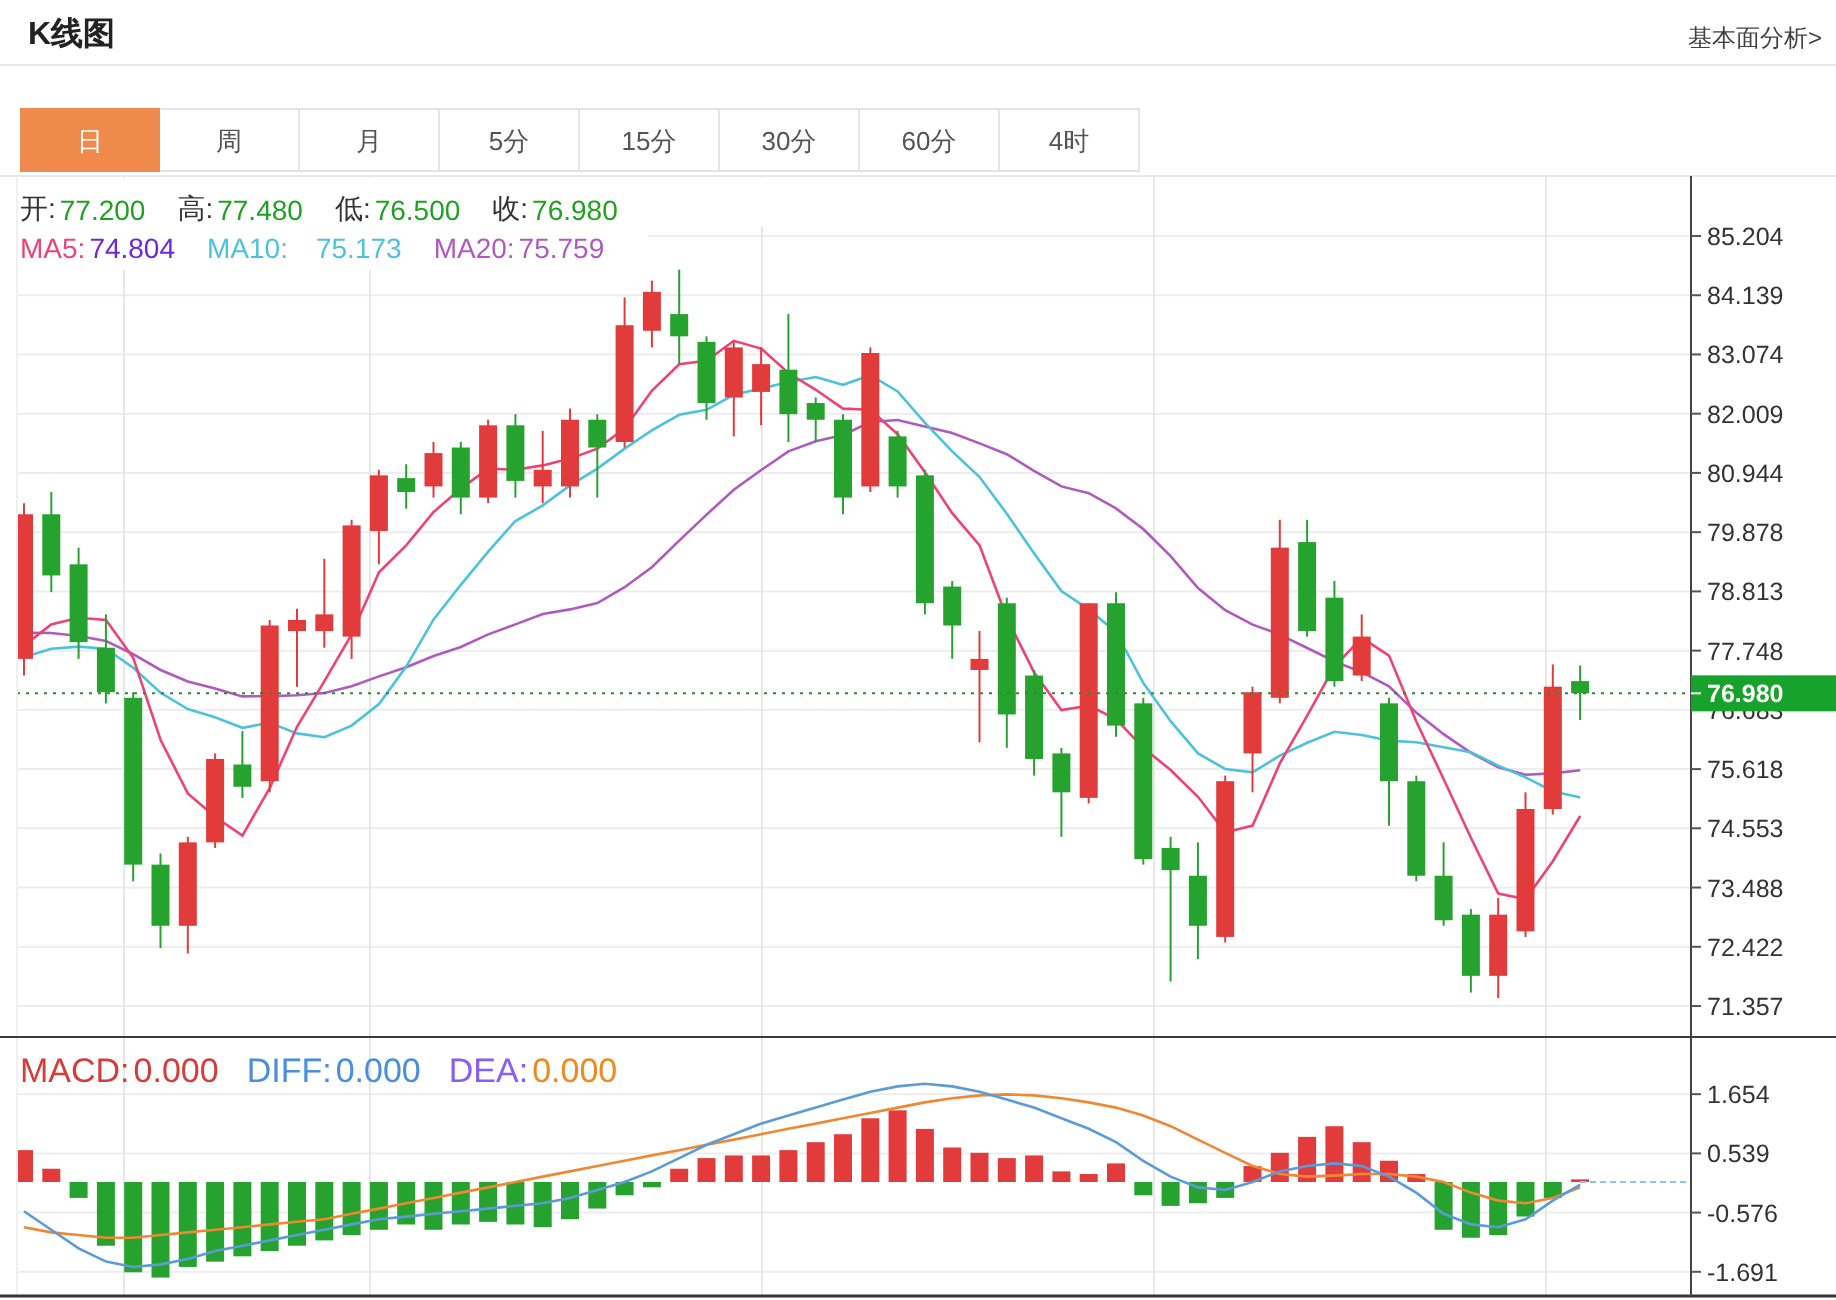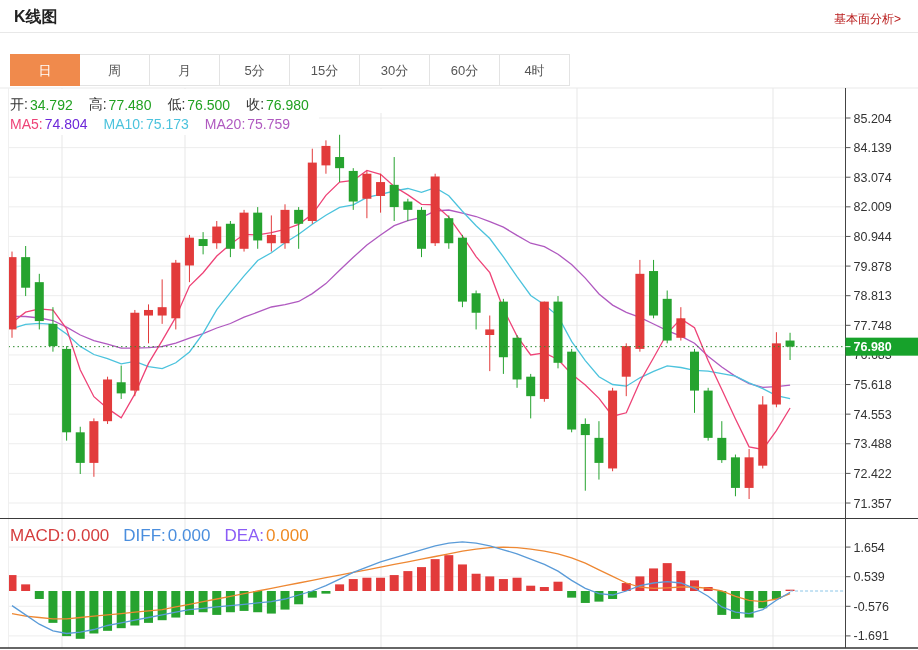--- a/index.html
+++ b/index.html
@@ -1,21 +1,21 @@
 <!DOCTYPE html>
 <html><head>
 <meta charset="utf-8">
 <style>
   html,body{margin:0;padding:0;width:918px;height:650px;background:#fff;overflow:hidden;
     font-family:"Liberation Sans","DejaVu Sans",sans-serif;-webkit-font-smoothing:antialiased;}
   #app{position:relative;width:830px;height:650px;}
   
   #header{position:absolute;left:0;top:0;width:918px;height:32px;border-bottom:1px solid #e8e8e8;}
   #page-title{position:absolute;left:14px;top:7px;font-size:16px;font-weight:bold;color:#222;}
-  #fundamental-link{position:absolute;right:17px;top:11px;font-size:12px;color:#b91c1c;cursor:pointer;text-decoration:none;}
+  #fundamental-link{position:absolute;right:7px;top:11px;font-size:12px;color:#404040;cursor:pointer;text-decoration:none;}
   
   #tabbar{position:absolute;left:10px;top:54px;display:flex;}
   .tab{width:70px;height:32px;line-height:32px;text-align:center;font-size:13px;color:#555;
     background:#fff;border:1px solid #e3e3e3;border-left:none;cursor:pointer;box-sizing:border-box;}
   .tab:first-child{border-left:1px solid #e3e3e3;}
   .tab.active{color:#fff;border-color:transparent;}
   
   #chart-wrap{position:absolute;left:0;top:86px;width:918px;height:564px;}
   #kline-svg{position:absolute;left:0;top:0;}
   .overlay-row{position:absolute;display:flex;align-items:center;font-size:14px;white-space:nowrap;background:#fff;padding:2px 6px 2px 0;}
@@ -324,21 +324,21 @@
         </g>
         <g>
           <rect x="845.5" y="251.6683199999997" width="72.5" height="18" fill="#17a22b"></rect>
           <line x1="845.5" y1="260.6683199999997" x2="850.5" y2="260.6683199999997" stroke="#fff" stroke-width="1"></line>
           <text x="853.5" y="265.1683199999997" fill="#fff" font-size="12.5" font-weight="bold">76.980</text>
         </g>
       </svg>
     <div id="ohlc-row" class="overlay-row">
         <span class="seg">
           <span class="lbl" style="color: rgb(51, 51, 51);">开:</span>
-          <span style="color: rgb(33, 161, 33); margin-left: 2px;">34.792</span>
+          <span style="color: rgb(33, 161, 33); margin-left: 2px;">77.200</span>
         </span>
         <span class="seg">
           <span class="lbl" style="color: rgb(51, 51, 51);">高:</span>
           <span style="color: rgb(33, 161, 33); margin-left: 2px;">77.480</span>
         </span>
         <span class="seg">
           <span class="lbl" style="color: rgb(51, 51, 51);">低:</span>
           <span style="color: rgb(33, 161, 33); margin-left: 2px;">76.500</span>
         </span>
         <span class="seg">
@@ -346,21 +346,21 @@
           <span style="color: rgb(33, 161, 33); margin-left: 2px;">76.980</span>
         </span>
       </div>
     <div id="ma-row" class="overlay-row">
         <span class="seg">
           <span class="lbl" style="color: rgb(238, 67, 119);">MA5:</span>
           <span style="color: #6d28d9; margin-left: 2px;">74.804</span>
         </span>
         <span class="seg">
           <span class="lbl" style="color: rgb(76, 195, 221);">MA10:</span>
-          <span style="color: rgb(76, 195, 221); margin-left: 2px;">75.173</span>
+          <span style="color: rgb(76, 195, 221); margin-left: 14px;">75.173</span>
         </span>
         <span class="seg">
           <span class="lbl" style="color: rgb(176, 90, 192);">MA20:</span>
           <span style="color: rgb(176, 90, 192); margin-left: 2px;">75.759</span>
         </span>
       </div>
     <div id="macd-row" class="overlay-row">
         <span class="seg">
           <span class="lbl" style="color: rgb(213, 61, 61);">MACD:</span>
           <span style="color: rgb(213, 61, 61); margin-left: 2px;">0.000</span>

